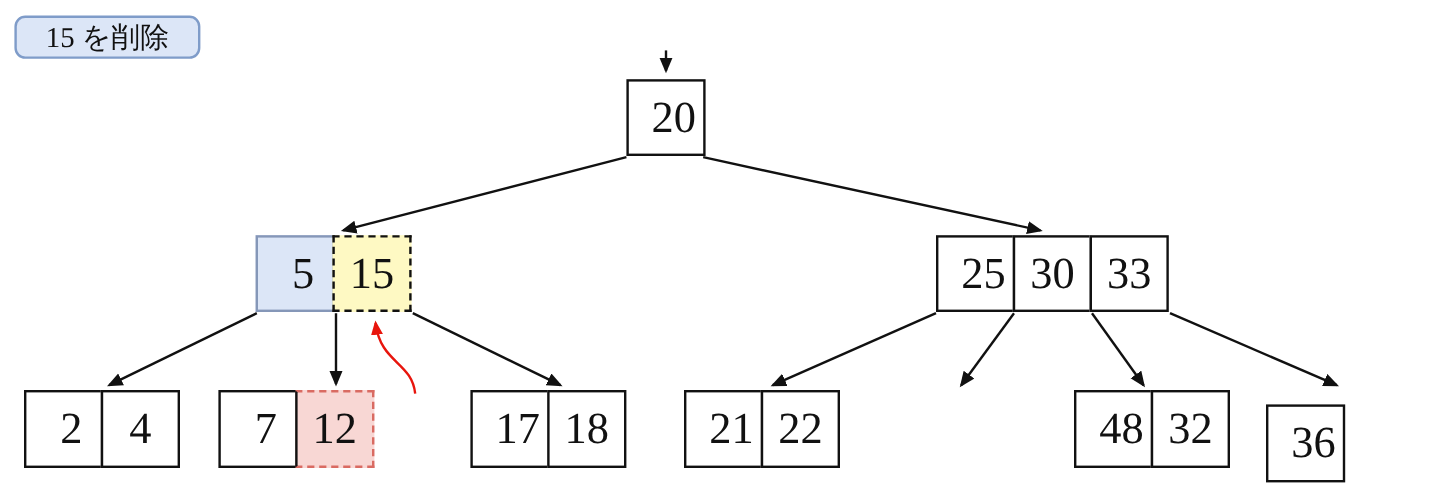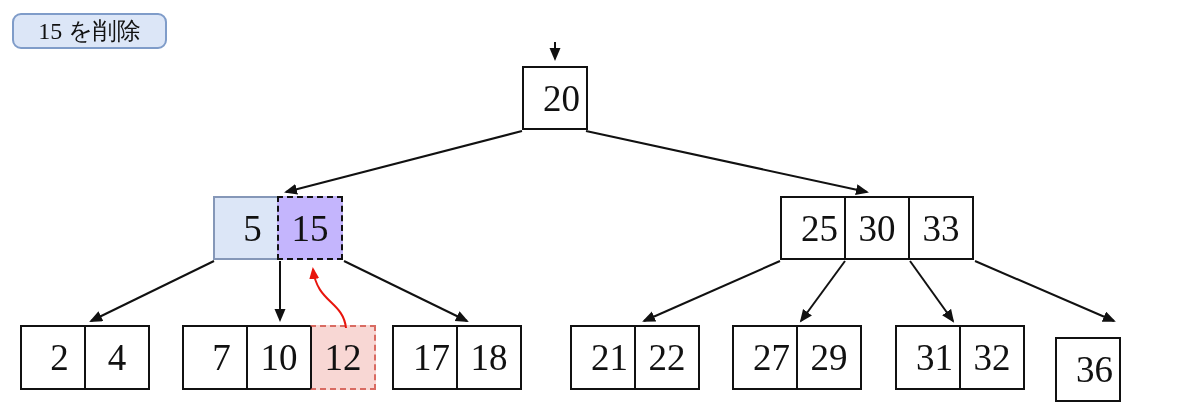--- a/index.html
+++ b/index.html
@@ -23,21 +23,21 @@
   .node{position:absolute;display:flex;}
   .cell{
     box-sizing:border-box;width:66px;height:64px;margin-left:-2px;
     border:2px solid #111;background:#fff;
     display:flex;align-items:center;justify-content:center;
     font-size:37px;color:#111;
   }
   .cell:first-child{margin-left:0;padding-left:13px;}
   .leaf .cell{height:65px;}
   .cell.blue{background:#dce6f7;border-color:#8597b8;}
-  .cell.dashed-black{border:2px dashed #111;background:#c4b5fd;}
+  .cell.dashed-black{border:2px dashed #111;background:#fef9c3;}
   .cell.dashed-red{
     border:2px dashed #d96b62;background:#f8d7d4;
     border-left-style:solid;border-left-color:#111;
   }
   #n-root{left:522px;top:66px;}
   #n-il  {left:213px;top:196px;}
   #n-ir  {left:780px;top:196px;}
   #n-l1{left:20px;  top:325px;}
   #n-l2{left:182px; top:325px;}
   #n-l3{left:392px; top:325px;}
@@ -74,37 +74,32 @@
     <div class="cell">30</div>
     <div class="cell">33</div>
   </div>
 
   <div class="node leaf" id="n-l1">
     <div class="cell">2</div>
     <div class="cell">4</div>
   </div>
   <div class="node leaf" id="n-l2">
     <div class="cell">7</div>
-    <div class="cell">10</div>
     <div class="cell dashed-red">12</div>
   </div>
   <div class="node leaf" id="n-l3">
     <div class="cell">17</div>
     <div class="cell">18</div>
   </div>
   <div class="node leaf" id="n-l4">
     <div class="cell">21</div>
     <div class="cell">22</div>
   </div>
-  <div class="node leaf" id="n-l5">
-    <div class="cell">27</div>
-    <div class="cell">29</div>
-  </div>
   <div class="node leaf" id="n-l6">
-    <div class="cell">31</div>
+    <div class="cell">48</div>
     <div class="cell">32</div>
   </div>
   <div class="node leaf" id="n-l7">
     <div class="cell">36</div>
   </div>
 
   <svg id="edges" viewBox="0 0 1200 404" xmlns="http://www.w3.org/2000/svg">
     <defs>
       <marker id="ah" markerUnits="userSpaceOnUse" markerWidth="15" markerHeight="13" refX="11" refY="5.5" orient="auto">
         <path d="M0,0 L13,5.5 L0,11 z" fill="#111"></path>

